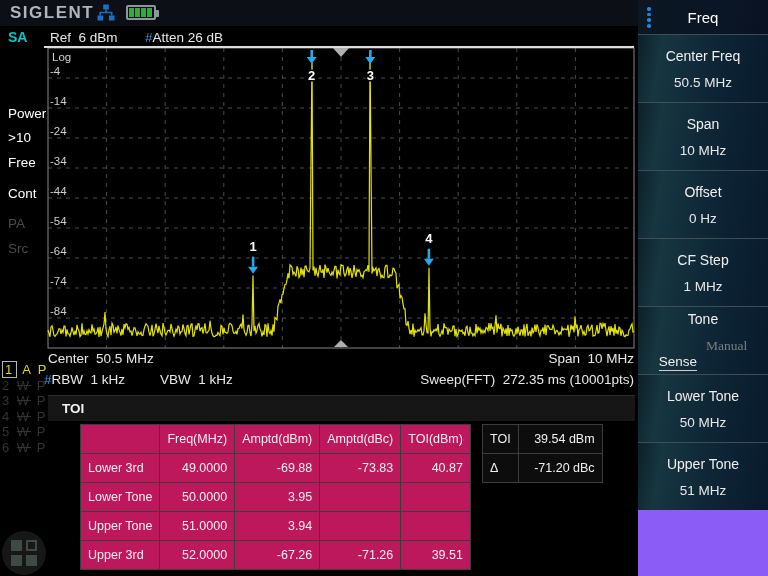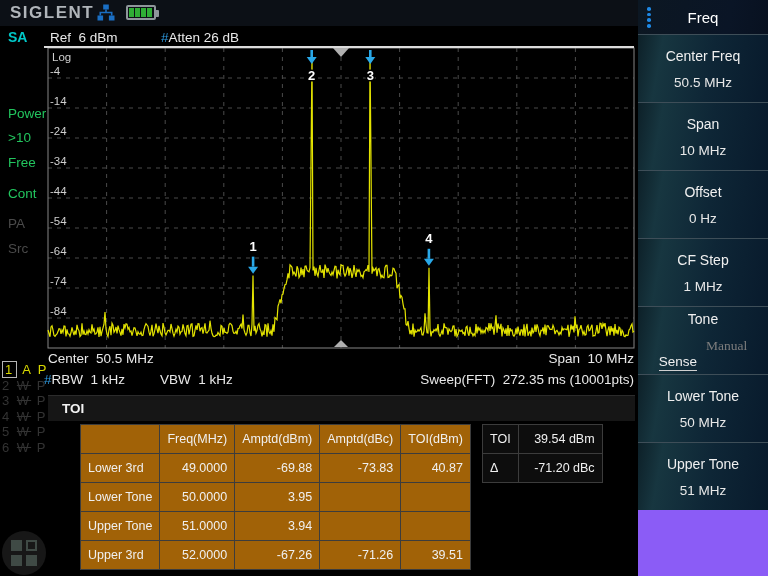--- a/index.html
+++ b/index.html
@@ -14,23 +14,23 @@
   .lan-icon { position:absolute; left:96px; top:3px; }
   .battery { position:absolute; left:126px; top:5px; width:30px; height:15px;
              border:2px solid #8f969b; border-radius:2px; display:flex; gap:1px; padding:1px; }
   .battery:after { content:""; position:absolute; right:-5px; top:3px; width:3px; height:7px;
                    background:#8f969b; border-radius:0 1px 1px 0; }
   .battery .bar { width:5px; height:100%; background:#2fae35; }
 
   
   .mode-label { position:absolute; left:8px; top:29px; color:#00c8c8; font-size:14px; font-weight:bold; }
   .ref-row { position:absolute; left:50px; top:30px; font-size:13.5px; }
-  .ref-row .atten { position:absolute; left:111px; top:0; white-space:nowrap; }
+  .ref-row .atten { position:absolute; left:95px; top:0; white-space:nowrap; }
   .hash { color:#2e9ae0; }
-  .sidebar-item { position:absolute; left:8px; font-size:13.5px; color:#22c55e; }
+  .sidebar-item { position:absolute; left:8px; font-size:13.5px; color:#ffffff; }
   .sidebar-item.dim { color:#4a4a4a; }
 
   
   #plot-svg { position:absolute; left:0; top:0; }
   .plot-hit { position:absolute; left:48px; top:48px; width:586px; height:300px; }
 
   
   .center-row { position:absolute; left:48px; top:351px; width:586px; display:flex;
                 justify-content:space-between; font-size:13.5px; }
   .rbw-row { position:absolute; left:44px; top:372px; width:590px; font-size:13.5px; }
@@ -42,21 +42,21 @@
   .trace-row { height:15.5px; line-height:15.5px; letter-spacing:2px; color:#333; white-space:nowrap; }
   .trace-row .strike { text-decoration:line-through; }
   .trace-row.active { color:#d8d800; }
   .trace-row.active .num { border:1px solid #b5b5b5; padding:0 2px; }
 
   
   .toi-titlebar { position:absolute; left:48px; top:395px; width:587px; height:26px; background:#161616;
                   border-top:1px solid #2c2c2c; display:flex; align-items:center; font-size:13.5px; }
   .toi-titlebar span { margin-left:14px; font-weight:bold; color:#f2f2f2; }
   table.toi { position:absolute; left:80px; top:424px; border-collapse:collapse; font-size:12.5px; }
-  table.toi td, table.toi th { border:1px solid #3c3c3c; background:#a16207; height:29px;
+  table.toi td, table.toi th { border:1px solid #3c3c3c; background:#be185d; height:29px;
                                padding:0 7px; font-weight:normal; color:#f0f0f0; white-space:nowrap; }
   table.toi .num, table.toi th { text-align:right; }
   table.toi .rowlabel { text-align:left; }
   table.mini { position:absolute; left:482px; top:424px; border-collapse:collapse; font-size:12.5px; }
   table.mini td { border:1px solid #3c3c3c; background:#0d0d0d; height:29px; padding:0 7px;
                   color:#f0f0f0; white-space:nowrap; }
   table.mini .val { text-align:right; min-width:84px; }
 
   
   .home-btn { position:absolute; left:2px; top:531px; width:44px; height:44px; border-radius:50%;

